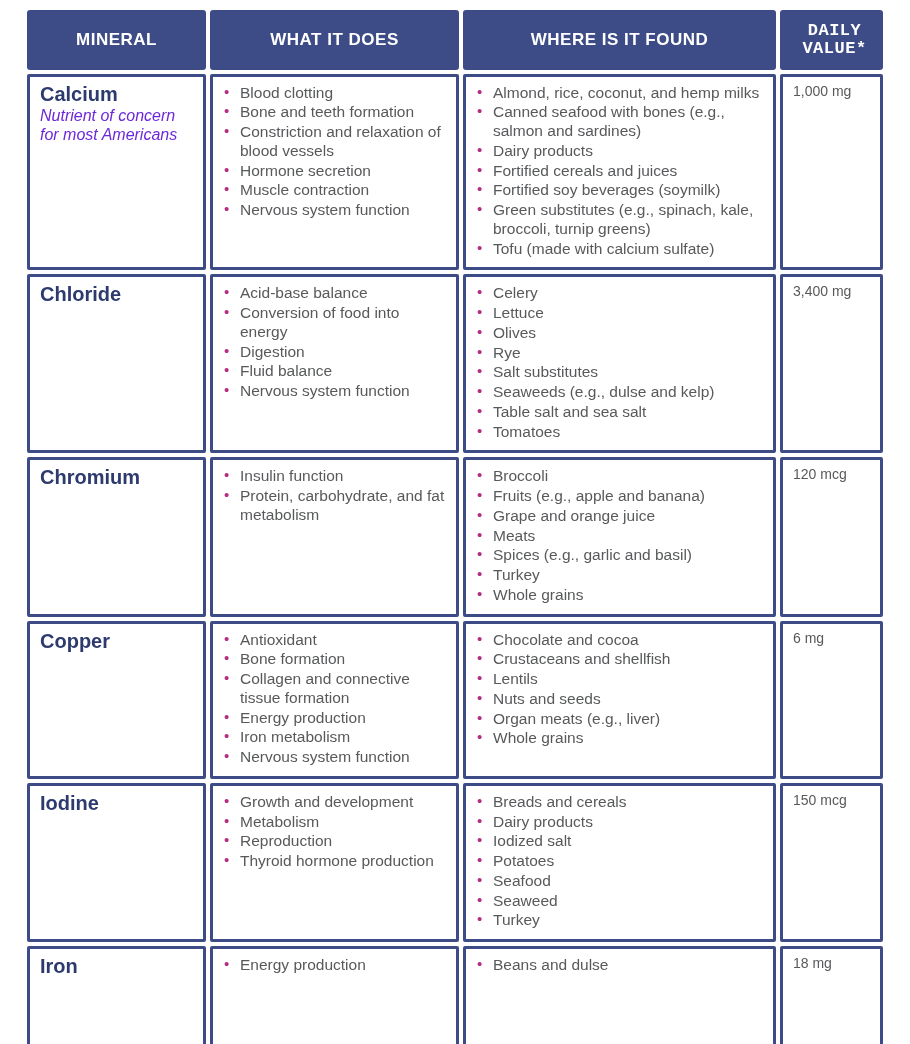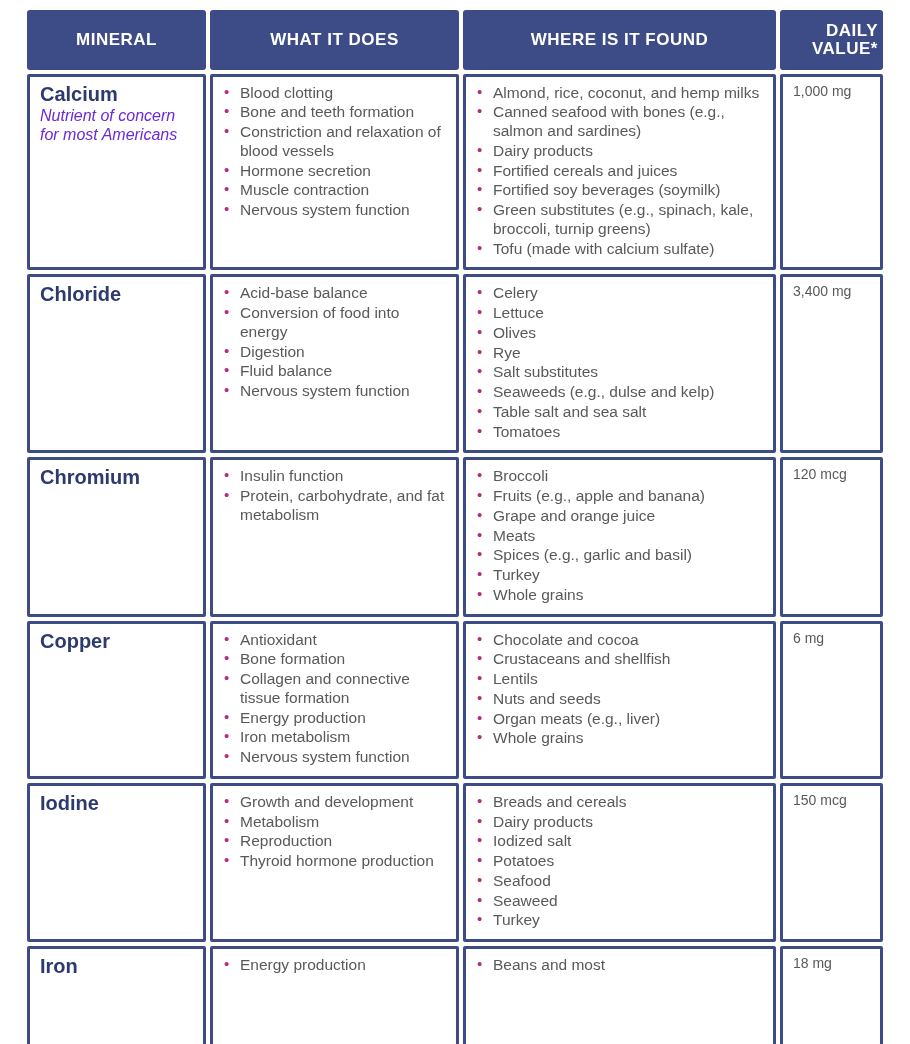--- a/index.html
+++ b/index.html
@@ -41,21 +41,21 @@
     border-radius: 3px;
     color: #ffffff;
     font-size: 17px;
     font-weight: bold;
     letter-spacing: 0.5px;
     padding: 9px 2px;
     text-align: center;
     box-sizing: border-box;
     line-height: 1.05;
   }
-  th.dv-head { text-align: right; padding-left: 8px; }
+  th.dv-head { text-align: center; padding-left: 8px; font-family: Liberation Mono, monospace; }
   td {
     border: 3px solid #3d4c86;
     border-radius: 2px;
     background: #ffffff;
     vertical-align: top;
     padding: 6px 8px 8px 10px;
     box-sizing: border-box;
   }
   
   tbody tr:nth-child(1) td { height: 160px; }
@@ -257,20 +257,20 @@
           <td>
             <div class="mname">Iron</div>
           </td>
           <td>
             <ul class="blist">
               <li><span class="bullet">•</span><span>Energy production</span></li>
             </ul>
           </td>
           <td>
             <ul class="blist">
-              <li><span class="bullet">•</span><span>Beans and most</span></li>
+              <li><span class="bullet">•</span><span>Beans and dulse</span></li>
             </ul>
           </td>
           <td class="c-dv">18 mg</td>
         </tr>
       </tbody>
   </table>
 </div>
 
 </body></html>

